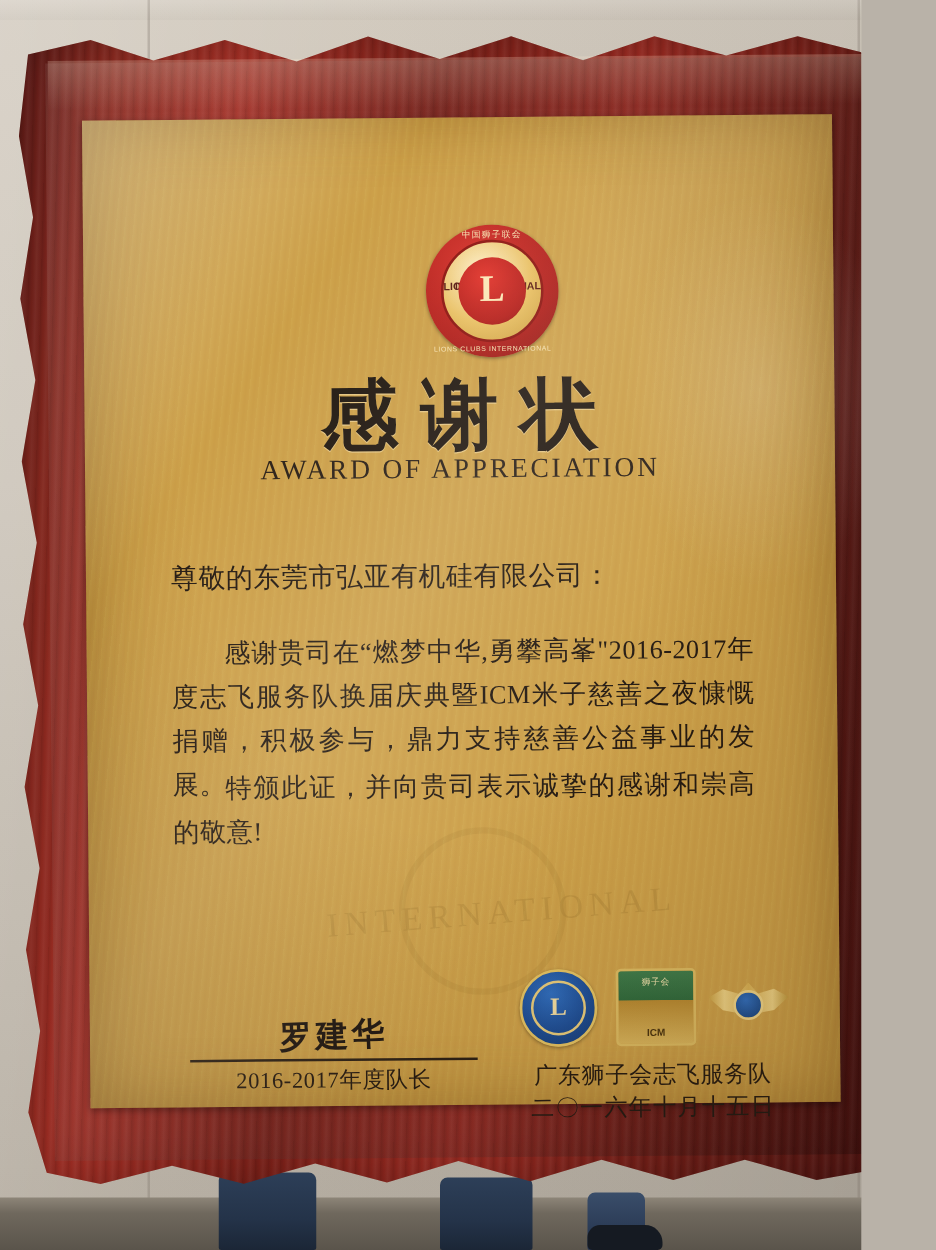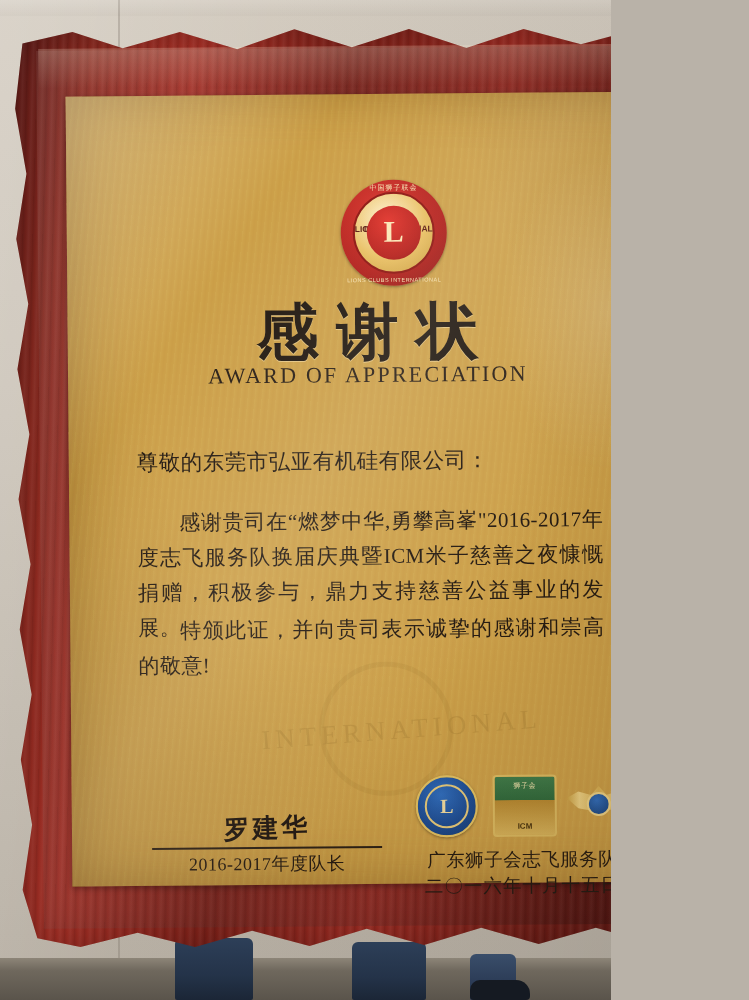--- a/index.html
+++ b/index.html
@@ -2,21 +2,21 @@
 <html><head>
 <meta charset="utf-8">
 <style>
   html, body {
     margin: 0;
     padding: 0;
     background: #b9b2a8;
   }
   #scene {
     position: relative;
-    width: 611px;
+    width: 689px;
     height: 1000px;
     overflow: hidden;
     font-family: "Liberation Sans", sans-serif;
     background: linear-gradient(175deg, #cfc7bb 0%, #c7bfb3 38%, #bdb5a9 55%, #b4aca0 72%, #a9a196 100%);
   }
 
   
   .wall {
     position: absolute;
     left: 0; top: 0; width: 749px; height: 962px;

